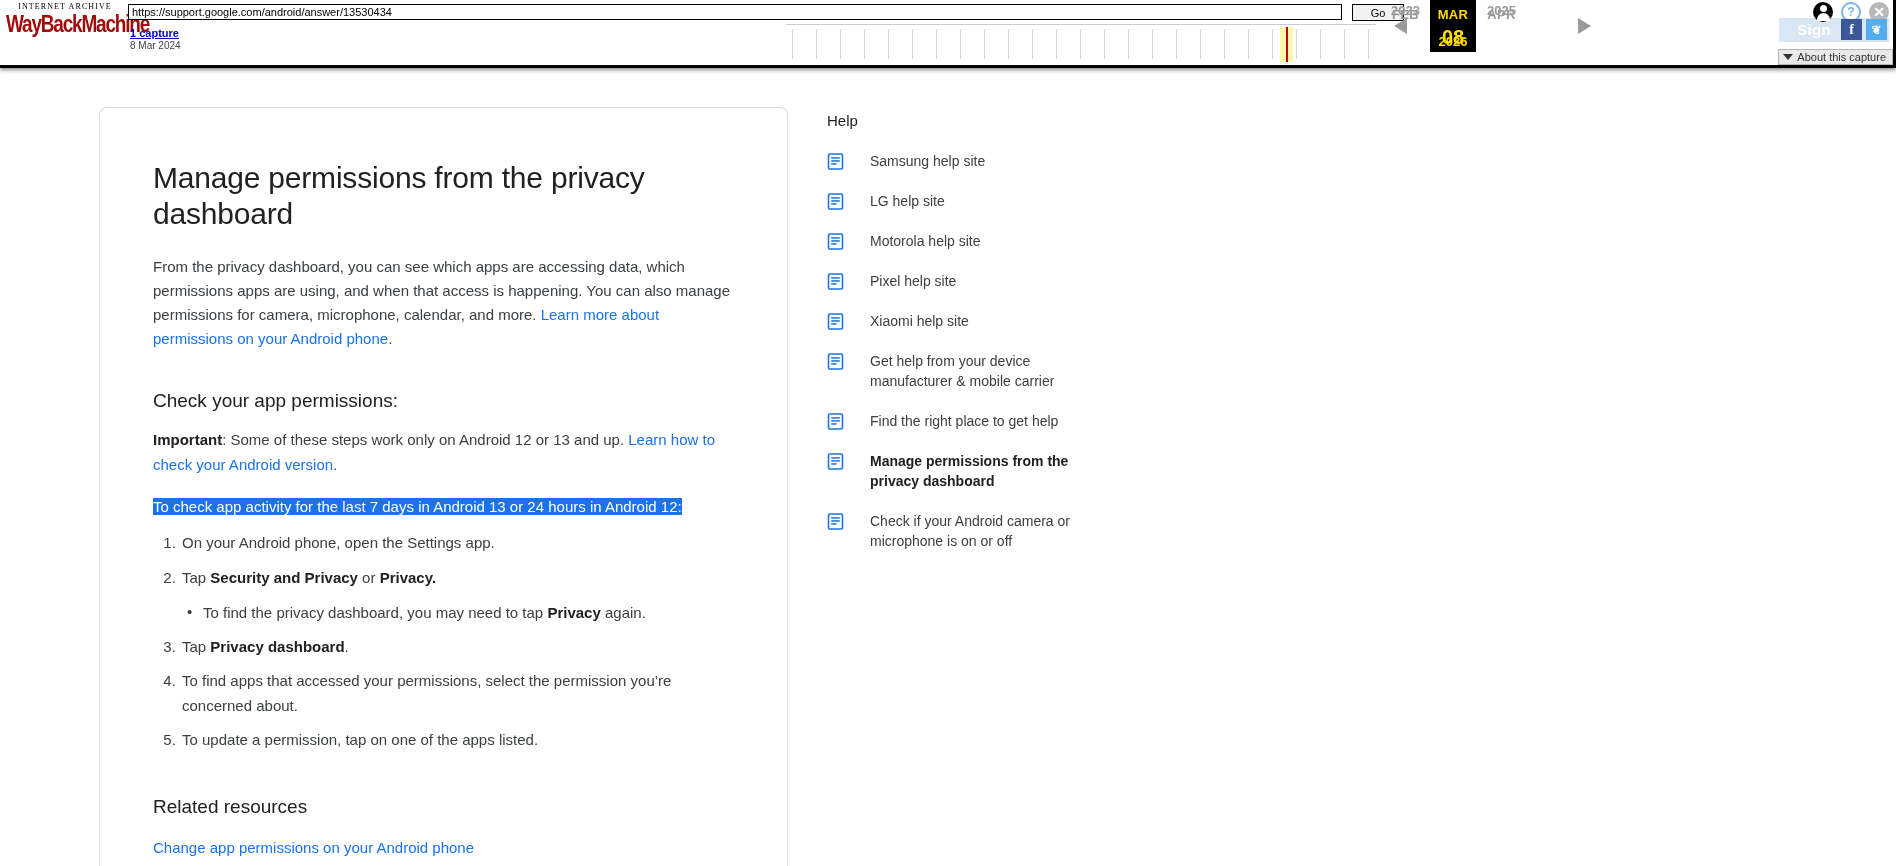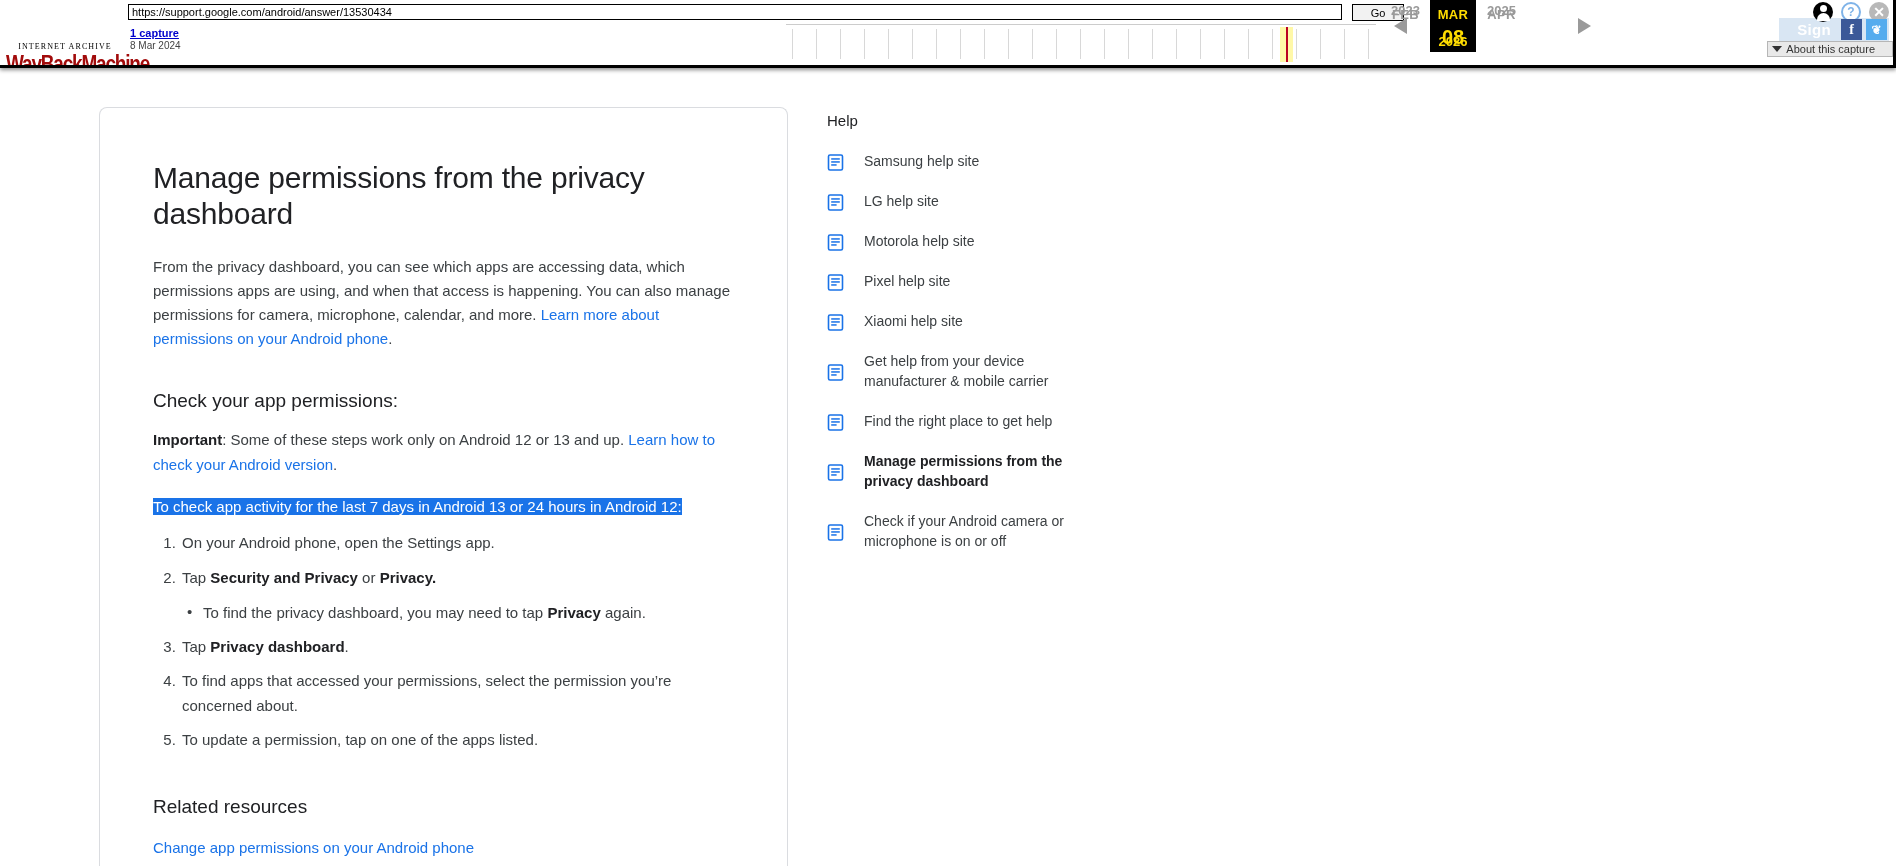--- a/index.html
+++ b/index.html
@@ -165,22 +165,22 @@
     width: 300px;
   }
   .help-rail-title {
     font-size: 15px;
     font-weight: 500;
     color: #202124;
     margin: 5px 0 22px 0;
   }
   .help-item {
     display: flex;
-    align-items: center;
-    gap: 20px;
+    align-items: flex-start;
+    gap: 26px;
     margin-bottom: 20px;
     text-decoration: none;
     cursor: pointer;
   }
   .help-item .doc-icon {
     flex: 0 0 auto;
     width: 17px; height: 17px;
     margin-top: 2px;
   }
   .help-item-label {
@@ -213,21 +213,20 @@
     left: 6px; top: 2px;
     width: 118px;
   }
   .wm-ia-text {
     font-family: "Liberation Serif", serif;
     font-size: 8px;
     letter-spacing: 1.1px;
     color: #000000;
     text-align: center;
     margin-bottom: 1px;
-    margin-top: 40px;
   }
   .wm-wordmark {
     font-family: "Liberation Sans", sans-serif;
     font-weight: 700;
     font-size: 19px;
     line-height: 1;
     color: #a20b0b;
     letter-spacing: -1.2px;
     transform: scaleY(1.22);
     transform-origin: top left;
@@ -407,27 +406,27 @@
   .wm-fb, .wm-tw {
     width: 21px; height: 21px;
     display: flex; align-items: center; justify-content: center;
     font-size: 14px; font-weight: 700; color: #ffffff;
     cursor: pointer;
   }
   .wm-fb { background: #3b5998; font-family: "Liberation Serif", serif; }
   .wm-tw { background: #55acee; font-size: 12px; }
   .wm-about {
     position: absolute;
-    right: 0; bottom: 8px;
+    right: 0; bottom: 0;
     height: 16px;
     background: #e9e9e9;
     border: 1px solid #b6b6b6;
     font-size: 11px;
     color: #333333;
-    padding: 0 17px 0 4px;
+    padding: 0 6px 0 4px;
     display: flex; align-items: center; gap: 4px;
     cursor: pointer;
     white-space: nowrap;
   }
   .wm-about .caret {
     width: 0; height: 0;
     border-left: 5px solid transparent;
     border-right: 5px solid transparent;
     border-top: 6px solid #333333;
   }

